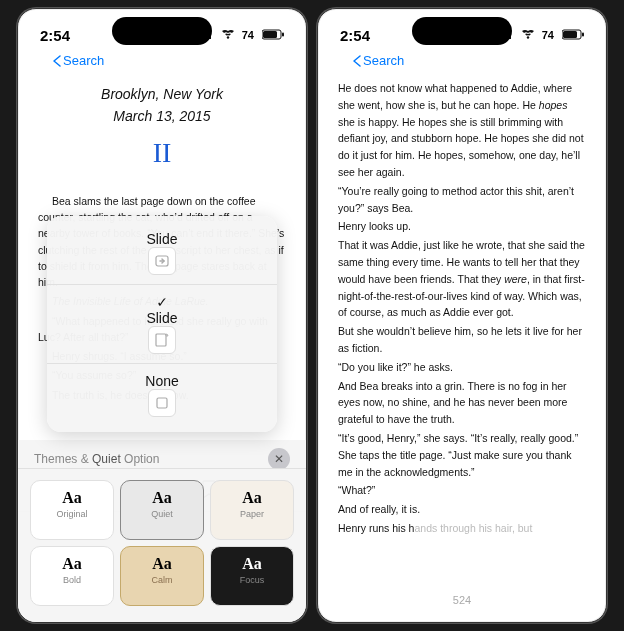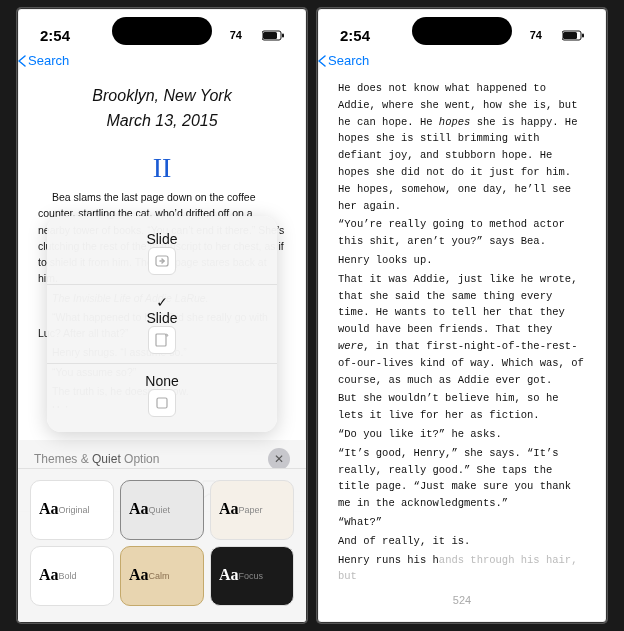--- a/index.html
+++ b/index.html
@@ -16,79 +16,80 @@
     .phones-container {
       display: flex;
       gap: 10px;
       align-items: center;
       justify-content: center;
     }
     .phone {
       width: 290px;
       height: 615px;
       background: #fff;
-      border-radius: 4px;
+      border-radius: 19px;
       overflow: hidden;
       position: relative;
       border: 1.5px solid #333;
       box-shadow: 0 0 0 1px #555, inset 0 0 0 1px #eee;
     }
     
     .status-bar {
       display: flex;
       justify-content: space-between;
       align-items: center;
       padding: 12px 22px 4px 22px;
       font-size: 12px;
       font-weight: 600;
       height: 44px;
     }
     .status-time { font-size: 15px; font-weight: 700; }
-    .status-icons { display: flex; align-items: center; gap: 20px; font-size: 11px; }
+    .status-icons { display: flex; gap: 8px; font-size: 11px; }
     .dynamic-island {
       position: absolute;
       top: 8px;
       left: 50%;
       transform: translateX(-50%);
       width: 100px;
       height: 28px;
       background: #000;
       border-radius: 20px;
       z-index: 10;
     }
     .nav-back {
       color: #007aff;
       font-size: 13px;
       display: flex;
       align-items: center;
       gap: 2px;
+      padding-left: 35px;
     }
     .nav-back svg { width: 8px; height: 12px; }
 
     .book-content-left {
       padding: 16px 20px;
       font-size: 10.5px;
       line-height: 1.55;
       color: #111;
       position: relative;
       height: 340px;
       overflow: hidden;
     }
     .book-location {
       text-align: center;
       font-style: italic;
-      font-size: 16px;
-      margin-bottom: 12px;
+      font-size: 14px;
+      margin-bottom: 4px;
     }
     .chapter-num {
       text-align: center;
       font-size: 28px;
       color: #1a5bd4;
       font-family: Georgia, serif;
-      margin-bottom: 0;
+      margin-bottom: 18px;
     }
     .book-text p { margin-bottom: 3px; }
     .book-text .indent { text-indent: 14px; }
 
     
     .transition-panel {
       position: absolute;
       bottom: 190px;
       left: 50%;
       transform: translateX(-50%);
@@ -179,21 +180,21 @@
       grid-template-columns: repeat(3, 1fr);
       gap: 6px;
       padding: 8px 12px 16px;
       z-index: 4;
     }
     .theme-card {
       background: #fff;
       border-radius: 10px;
       padding: 8px;
       display: flex;
-      flex-direction: row;
+      flex-direction: column;
       align-items: center;
       border: 1.5px solid #e0e0e0;
       min-height: 60px;
     }
     .theme-card.selected {
       border-color: #888;
       background: #e8e8e8;
     }
     .theme-card.calm {
       background: #e8d5b0;
@@ -211,21 +212,20 @@
     }
     .theme-card.bold .aa-text { font-weight: 900; }
     .theme-card.calm .theme-label { color: #8a7050; }
     .book-content-right {
       padding: 12px 20px;
       font-size: 10.5px;
       line-height: 1.6;
       color: #111;
       height: 540px;
       overflow: hidden;
-      font-family: Liberation Mono, monospace;
     }
     .book-content-right p { margin-bottom: 2px; }
     .page-num {
       position: absolute;
       bottom: 16px;
       left: 50%;
       transform: translateX(-50%);
       font-size: 11px;
       color: #aaa;
     }
@@ -412,20 +412,21 @@
       </div>
     </div>
 
     <div class="book-content-right">
       <p>He does not know what happened to Addie, where she went, how she is, but he can hope. He <em>hopes</em> she is happy. He hopes she is still brimming with defiant joy, and stubborn hope. He hopes she did not do it just for him. He hopes, somehow, one day, he’ll see her again.</p>
       <p class="indent">“You’re really going to method actor this shit, aren’t you?” says Bea.</p>
       <p class="indent">Henry looks up.</p>
       <p class="indent">That it was Addie, just like he wrote, that she said the same thing every time. He wants to tell her that they would have been friends. That they <em>were</em>, in that first-night-of-the-rest-of-our-lives kind of way. Which was, of course, as much as Addie ever got.</p>
       <p class="indent">But she wouldn’t believe him, so he lets it live for her as fiction.</p>
       <p class="indent">“Do you like it?” he asks.</p>
+      <p class="indent">And Bea breaks into a grin. There is no fog in her eyes now, no shine, and he has never been more grateful to have the truth.</p>
       <p class="indent">“It’s good, Henry,” she says. “It’s really, really good.” She taps the title page. “Just make sure you thank me in the acknowledgments.”</p>
       <p class="indent">“What?”</p>
       <p class="indent">And of really, it is.</p>
       <p class="indent">Henry runs his h<span style="color:#bbb">ands through his hair, but</span></p>
 
     </div>
 
     <div class="page-num">524</div>
   </div>
 </div>

